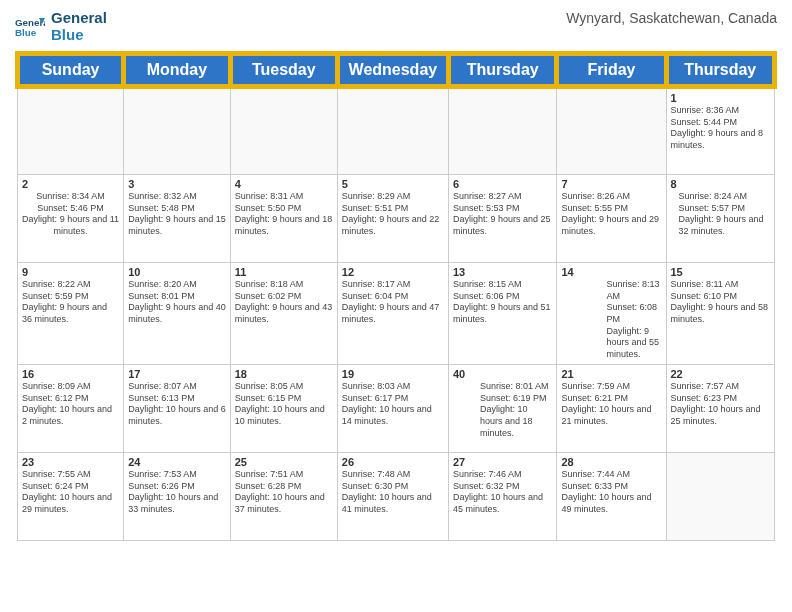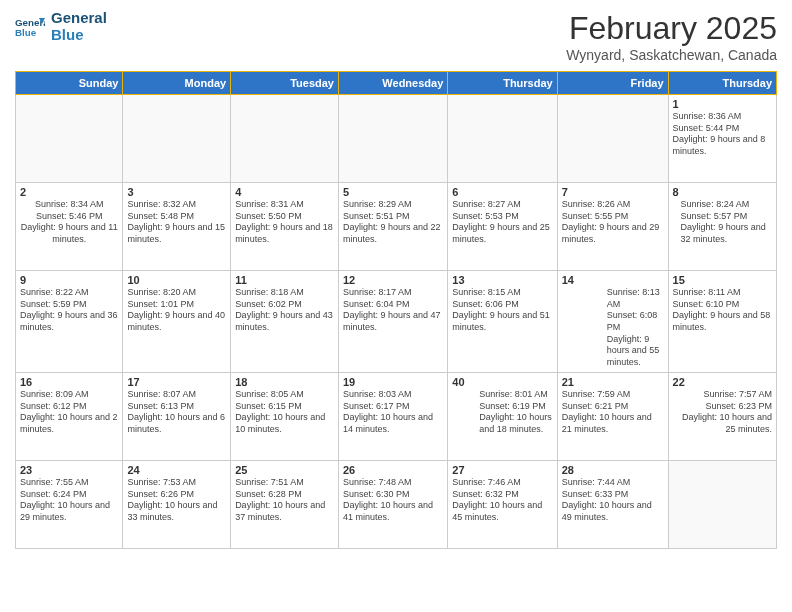--- a/index.html
+++ b/index.html
@@ -15,24 +15,24 @@
     .title-section { text-align: right; }
     .month-title { font-size: 32px; color: #333; font-weight: normal; }
     .location { font-size: 14px; color: #555; }
     
     .calendar { width: 100%; border-collapse: collapse; border: 1px solid #ccc; }
     
     .calendar thead th {
       background-color: #2e75c8;
       color: white;
       padding: 5px 4px;
-      text-align: right;
-      font-size: 11px;
+      text-align: center;
+      font-size: 16px;
       font-weight: bold;
-      border: 1px solid #eab308;
+      border: 5px solid #eab308;
     }
     
     .calendar tbody td {
       border: 1px solid #ccc;
       vertical-align: top;
       padding: 3px 4px;
       width: 113px;
       font-size: 9.5px;
       color: #333;
       height: 88px;
@@ -63,21 +63,20 @@
         <text x="0" y="14" font-size="13" font-weight="bold" fill="#1a5276">General</text>
         <text x="0" y="28" font-size="13" font-weight="bold" fill="#2980b9">Blue</text>
         <polygon points="32,4 40,4 36,12" fill="#2980b9"></polygon>
       </svg>
       <div style="line-height:1.1; margin-left: 4px;">
         <div style="font-size:15px; font-weight:bold; color:#1a5276;">General</div>
         <div style="font-size:15px; font-weight:bold; color:#2980b9;">Blue</div>
       </div>
     </div>
     <div class="title-section">
-      <div class="month-title">February 2025</div>
       <div class="location">Wynyard, Saskatchewan, Canada</div>
     </div>
   </div>
 
   <table class="calendar">
     <thead>
       <tr>
       <th>Sunday</th>
           <th>Monday</th>
           <th>Tuesday</th>
@@ -149,21 +148,21 @@
         <tr>
           <td>
             <span class="day-num">9</span>
             <div class="day-info" style="white-space: pre-line;">Sunrise: 8:22 AM
 Sunset: 5:59 PM
 Daylight: 9 hours and 36 minutes.</div>
           </td>
           <td>
             <span class="day-num">10</span>
             <div class="day-info" style="white-space: pre-line;">Sunrise: 8:20 AM
-Sunset: 1:01 PM
+Sunset: 8:01 PM
 Daylight: 9 hours and 40 minutes.</div>
           </td>
           <td>
             <span class="day-num">11</span>
             <div class="day-info" style="white-space: pre-line;">Sunrise: 8:18 AM
 Sunset: 6:02 PM
 Daylight: 9 hours and 43 minutes.</div>
           </td>
           <td>
             <span class="day-num">12</span>
@@ -222,21 +221,21 @@
 Daylight: 10 hours and 18 minutes.</div>
           </td>
           <td>
             <span class="day-num">21</span>
             <div class="day-info" style="white-space: pre-line;">Sunrise: 7:59 AM
 Sunset: 6:21 PM
 Daylight: 10 hours and 21 minutes.</div>
           </td>
           <td>
             <span class="day-num">22</span>
-            <div class="day-info" style="white-space: pre-line; text-align: right;">Sunrise: 7:57 AM
+            <div class="day-info" style="white-space: pre-line;">Sunrise: 7:57 AM
 Sunset: 6:23 PM
 Daylight: 10 hours and 25 minutes.</div>
           </td>
         </tr>
         <tr>
           <td>
             <span class="day-num">23</span>
             <div class="day-info" style="white-space: pre-line;">Sunrise: 7:55 AM
 Sunset: 6:24 PM
 Daylight: 10 hours and 29 minutes.</div>

